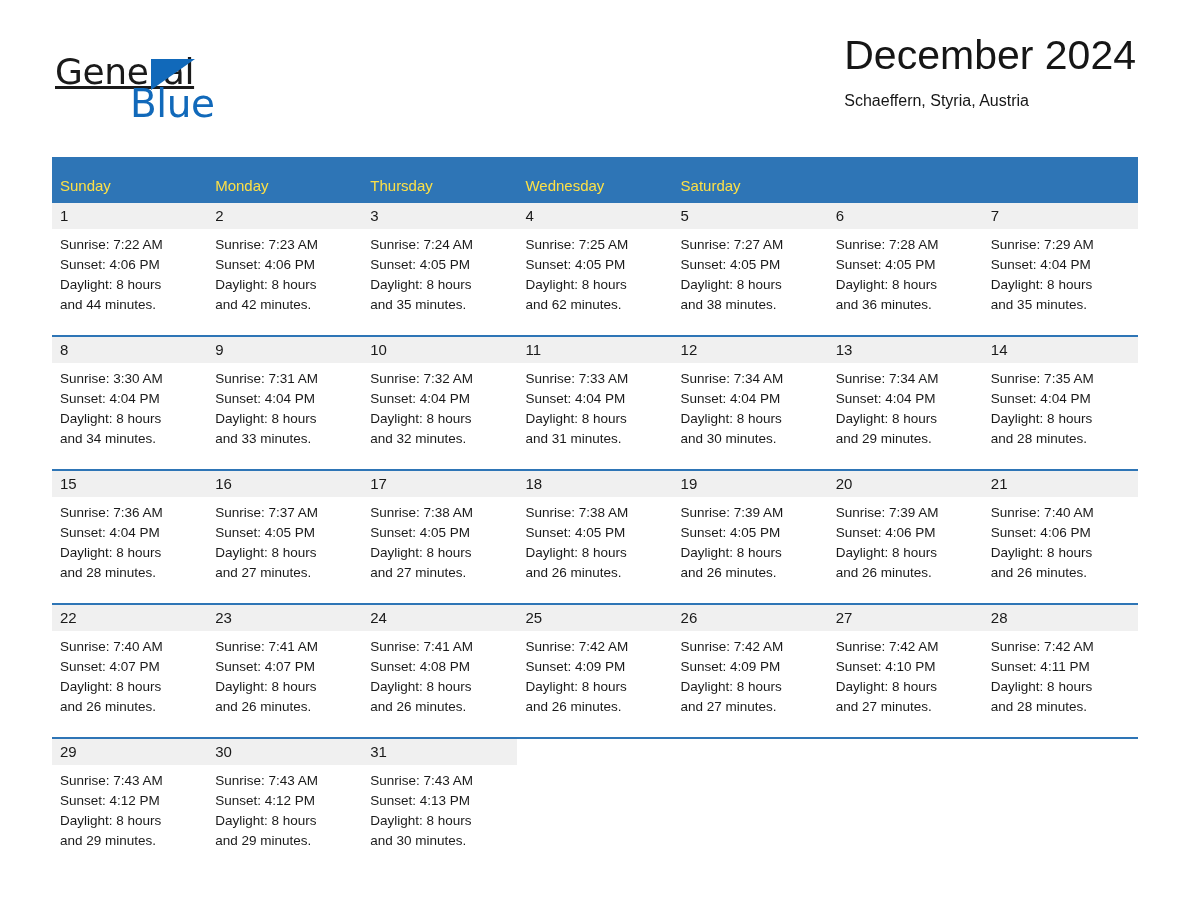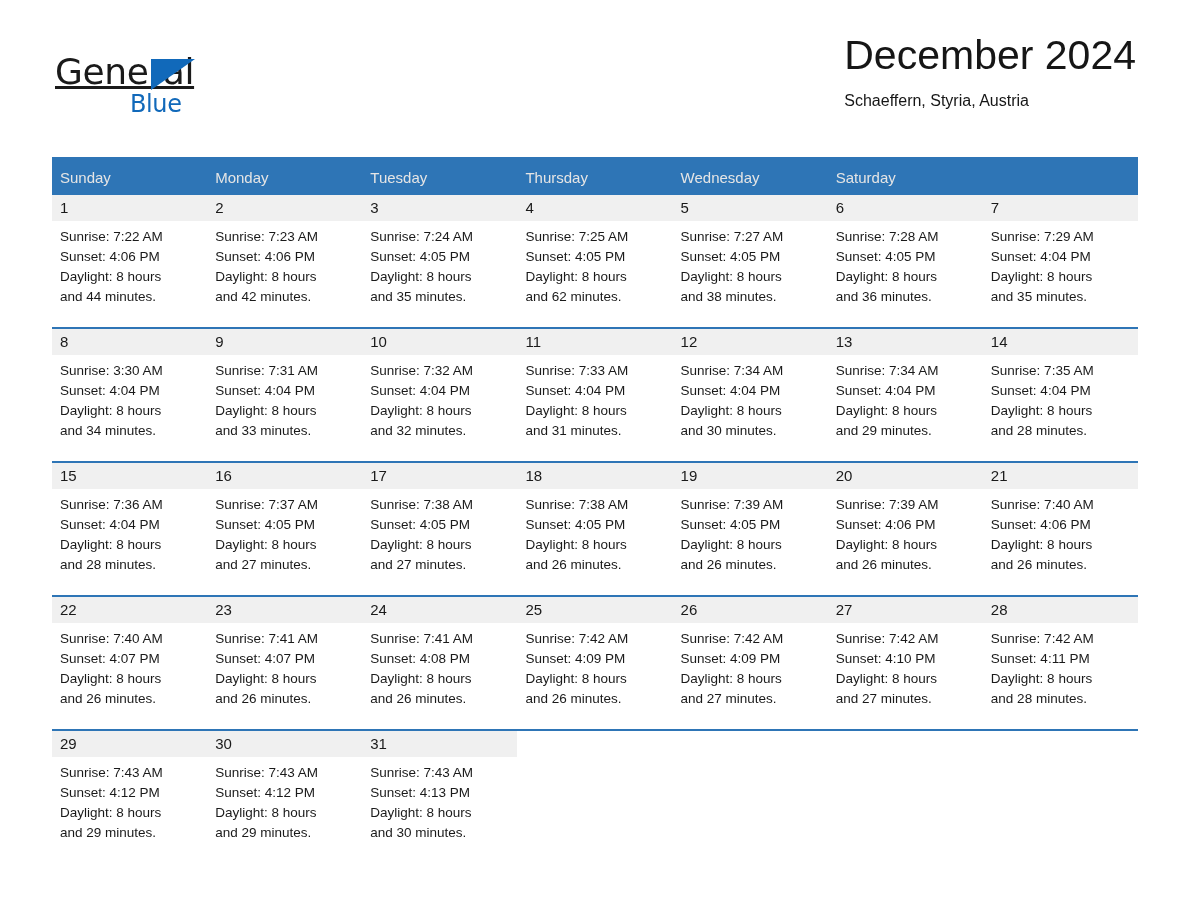--- a/index.html
+++ b/index.html
@@ -54,21 +54,21 @@
     top: 7px;
     width: 0;
     height: 0;
     border-left: 44px solid #1169ba;
     border-bottom: 31px solid transparent;
   }
   .logo-blue {
     position: absolute;
     left: 75px;
     top: 32px;
-    font-size: 24px;
+    font-size: 39px;
     line-height: 40px;
     color: #1169ba;
     letter-spacing: -0.4px;
     font-family: "DejaVu Sans", sans-serif;
     font-weight: 400;
   }
 
   .title-block {
     position: absolute;
     right: 52px;
@@ -97,24 +97,24 @@
     left: 52px;
     top: 157px;
     width: 1086px;
   }
   .weekdays {
     display: grid;
     grid-template-columns: repeat(7, 1fr);
     background: #2e75b6;
   }
   .weekday {
-    color: #e5e5e5;
+    color: #fde047;
     font-size: 15px;
     line-height: 18px;
-    padding: 12px 0 8px 8px;
+    padding: 20px 0 8px 8px;
     box-sizing: border-box;
   }
 
   .week {
     display: grid;
     grid-template-columns: repeat(7, 1fr);
     border-top: 2px solid #2e75b6;
   }
   .week.first {
     border-top: none;
@@ -171,21 +171,20 @@
       <div class="cal-subtitle">Schaeffern, Styria, Austria</div>
     </div>
 
   </div>
 
   <div class="calendar">
 
     <div class="weekdays">
       <div class="weekday">Sunday</div>
       <div class="weekday">Monday</div>
-      <div class="weekday">Tuesday</div>
       <div class="weekday">Thursday</div>
       <div class="weekday">Wednesday</div>
       <div class="weekday">Saturday</div>
     </div>
 
     <div class="week first">
       <div class="cell">
         <div class="daynum-band"><span class="daynum">1</span></div>
         <div class="cell-body">
           <div class="cell-line">Sunrise: 7:22 AM</div>

